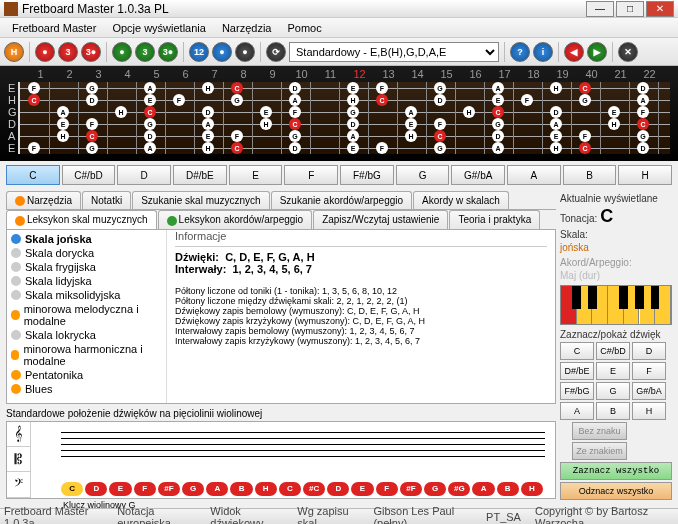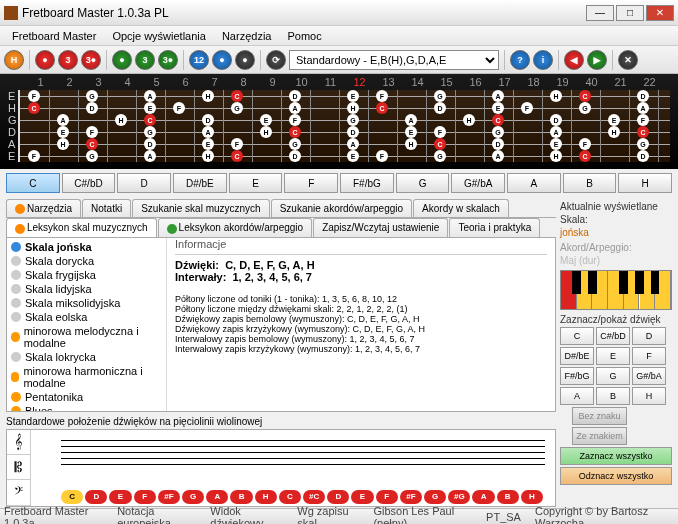--- a/index.html
+++ b/index.html
@@ -1,17 +1,17 @@
 <!DOCTYPE html>
 <html><head>
 <meta charset="utf-8">
 <style>
 * { box-sizing: border-box; margin: 0; padding: 0; font-family: Tahoma, sans-serif; font-size: 11px; }
 body { background: #f0f0f0; width: 678px; height: 524px; overflow: hidden; }
-.titlebar { background: linear-gradient(#fff,#e0e0e0); height: 26px; display: flex; align-items: center; padding: 0 4px; border-bottom: 1px solid #ccc; }
+.titlebar { background: linear-gradient(#fff,#e0e0e0); height: 18px; display: flex; align-items: center; padding: 0 4px; border-bottom: 1px solid #ccc; }
 .titlebar-icon { width: 14px; height: 14px; background: #8b4513; margin-right: 4px; }
 .titlebar-text { flex: 1; font-size: 12px; }
 .winbtns { display: flex; gap: 2px; }
 .winbtn { width: 28px; height: 16px; border: 1px solid #888; background: #eee; display: flex; align-items: center; justify-content: center; font-size: 10px; cursor: pointer; }
 .winbtn.close { background: #d04030; color: #fff; }
 .menubar { background: linear-gradient(#f8f8f8,#e8e8e8); height: 20px; display: flex; align-items: center; padding: 0 4px; border-bottom: 1px solid #ccc; }
 .menuitem { padding: 2px 8px; cursor: pointer; }
 .toolbar { background: linear-gradient(#f4f4f4,#e4e4e4); height: 28px; display: flex; align-items: center; padding: 0 4px; gap: 3px; border-bottom: 1px solid #bbb; }
 .tbtn { width: 20px; height: 20px; border-radius: 10px; border: 1px solid #666; display: flex; align-items: center; justify-content: center; font-size: 9px; font-weight: bold; color: #fff; cursor: pointer; }
 .tbtn.orange { background: radial-gradient(#ff9933,#cc6600); }
@@ -70,21 +70,21 @@
 .side-val { color: #cc6600; font-size: 10px; margin-bottom: 4px; }
 .bignote { font-size: 18px; font-weight: bold; display: inline-block; }
 .piano { height: 40px; border: 1px solid #888; background: #fff; position: relative; margin: 4px 0; }
 .wkey { position: absolute; top: 0; bottom: 0; width: 14.2%; border-right: 1px solid #888; }
 .wkey.hl { background: #d22; }
 .wkey.hy { background: #fc3; }
 .bkey { position: absolute; top: 0; height: 60%; width: 8%; background: #000; }
 .smallbtns { display: flex; flex-wrap: wrap; gap: 2px; }
 .sbtn { width: 34px; height: 18px; border: 1px solid #999; background: linear-gradient(#fff,#e4e4e4); font-size: 9px; cursor: pointer; }
 .widebtn { width: 100%; height: 18px; border: 1px solid #999; font-size: 9px; cursor: pointer; margin-top: 2px; }
-.widebtn.g { background: linear-gradient(#b8e8b8,#8ad88a); }
+.widebtn.g { background: linear-gradient(#b8e8b8,#8ad88a); font-family: Liberation Mono, monospace; }
 .widebtn.o { background: linear-gradient(#f8d8a8,#f0b878); }
 .widebtn.half { width: 49%; display: inline-block; margin-left: 12px; }
 .statusbar { position: absolute; bottom: 0; left: 0; right: 0; height: 16px; background: linear-gradient(#f4f4f4,#e0e0e0); border-top: 1px solid #bbb; display: flex; align-items: center; font-size: 9px; color: #444; padding: 0 4px; }
 .statusbar span { margin-right: 14px; }
 .statusbar .r { margin-left: auto; margin-right: 0; }
 </style>
 </head>
 <body>
 
 <div class="titlebar">
@@ -324,24 +324,20 @@
           </div>
           <div class="scaleitem">
             <span class="dot" style="background: rgb(204, 204, 204);"></span>
             <span>Skala lidyjska</span>
           </div>
           <div class="scaleitem">
             <span class="dot" style="background: rgb(204, 204, 204);"></span>
             <span>Skala miksolidyjska</span>
           </div>
           <div class="scaleitem">
-            <span class="dot" style="background: rgb(204, 204, 204);"></span>
-            <span>Skala eolska</span>
-          </div>
-          <div class="scaleitem">
             <span class="dot" style="background: rgb(255, 153, 0);"></span>
             <span>minorowa melodyczna i modalne</span>
           </div>
           <div class="scaleitem">
             <span class="dot" style="background: rgb(204, 204, 204);"></span>
             <span>Skala lokrycka</span>
           </div>
           <div class="scaleitem">
             <span class="dot" style="background: rgb(255, 153, 0);"></span>
             <span>minorowa harmoniczna i modalne</span>
@@ -410,20 +406,21 @@
               <div class="nlbl r">H</div>
             </div>
           <div class="cleftxt" style="bottom:-12px">Klucz wiolinowy G</div>
         </div>
       </div>
     </div>
   </div>
 
   <div class="rightcol">
     <div class="side-lbl">Aktualnie wyświetlane</div>
+    <div><span class="side-lbl">Tonacja:</span> <span class="bignote">C</span></div>
     <div class="side-lbl">Skala:</div>
     <div class="side-val">jońska</div>
     <div class="side-lbl" style="color:#999">Akord/Arpeggio:</div>
     <div class="side-val" style="color:#bbb">Maj (dur)</div>
     <div class="piano" id="piano">
         <div class="wkey hl" style="left: 0%;"></div>
         <div class="wkey hy" style="left: 14.28%;"></div>
         <div class="wkey hy" style="left: 28.56%;"></div>
         <div class="wkey hy" style="left: 42.84%;"></div>
         <div class="wkey hy" style="left: 57.12%;"></div>

